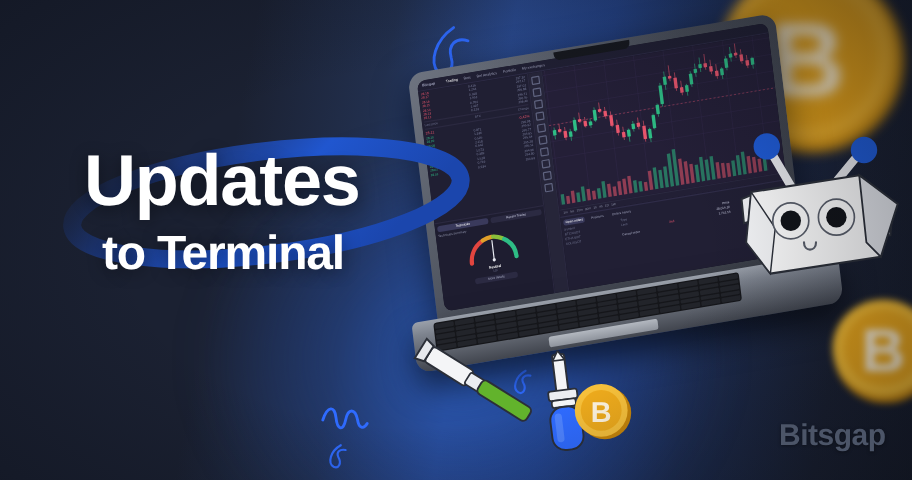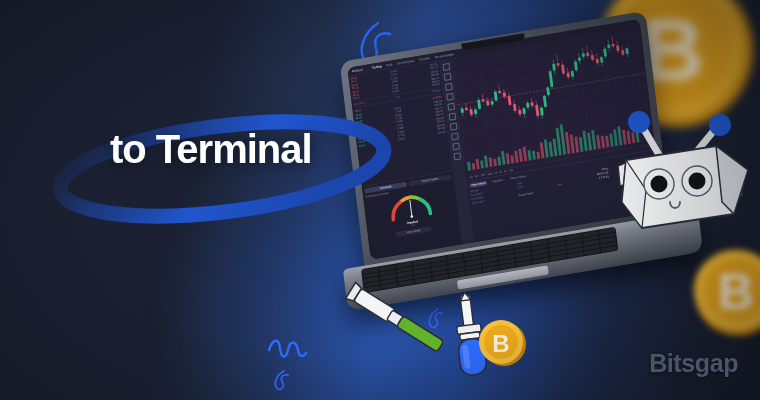--- a/index.html
+++ b/index.html
@@ -32,21 +32,21 @@
   .squig{position:absolute;pointer-events:none;}
 
   
   .headline{position:absolute;left:0;top:120px;width:400px;height:150px;}
   .swoosh{position:absolute;left:52px;top:-6px;width:340px;height:110px;}
   .h-line{
     position:relative;margin:0;color:#fff;font-weight:bold;
     letter-spacing:-1px;text-shadow:0 2px 14px rgba(0,0,0,.45);
   }
   .h1{font-size:60px;line-height:62px;padding-left:70px;}
-  .h2{font-size:40px;line-height:46px;padding-left:110px;margin-top:6px;}
+  .h2{font-size:40px;line-height:46px;padding-left:85px;margin-top:6px;}
 
   
   #laptop{
     position:absolute;left:352px;top:34px;width:360px;height:300px;
     transform:rotate(-9.5deg) skewX(-2.5deg);
     transform-origin:50% 100%;
   }
   .lid{
     position:absolute;left:22px;top:0;width:310px;height:212px;
     background:linear-gradient(135deg,#6e7480 0%,#4a4f5a 45%,#3a3e47 100%);
@@ -664,17 +664,18 @@
       <defs>
         <linearGradient id="swg" x1="0" y1="0" x2="1" y2="0.3">
           <stop offset="0%" stop-color="#18264a" stop-opacity="0.15"></stop>
           <stop offset="28%" stop-color="#1c3a85" stop-opacity="0.85"></stop>
           <stop offset="62%" stop-color="#2056cf"></stop>
           <stop offset="100%" stop-color="#1b46ad"></stop>
         </linearGradient>
       </defs>
       <ellipse cx="170" cy="55" rx="163" ry="43" fill="none" stroke="url(#swg)" stroke-width="15" transform="rotate(-7 170 55)"></ellipse>
     </svg>
+    <div class="h-line h1">Updates</div>
     <div class="h-line h2">to Terminal</div>
   </div>
 
   <div id="brand">Bitsgap</div>
 </div>
 
 </body></html>

